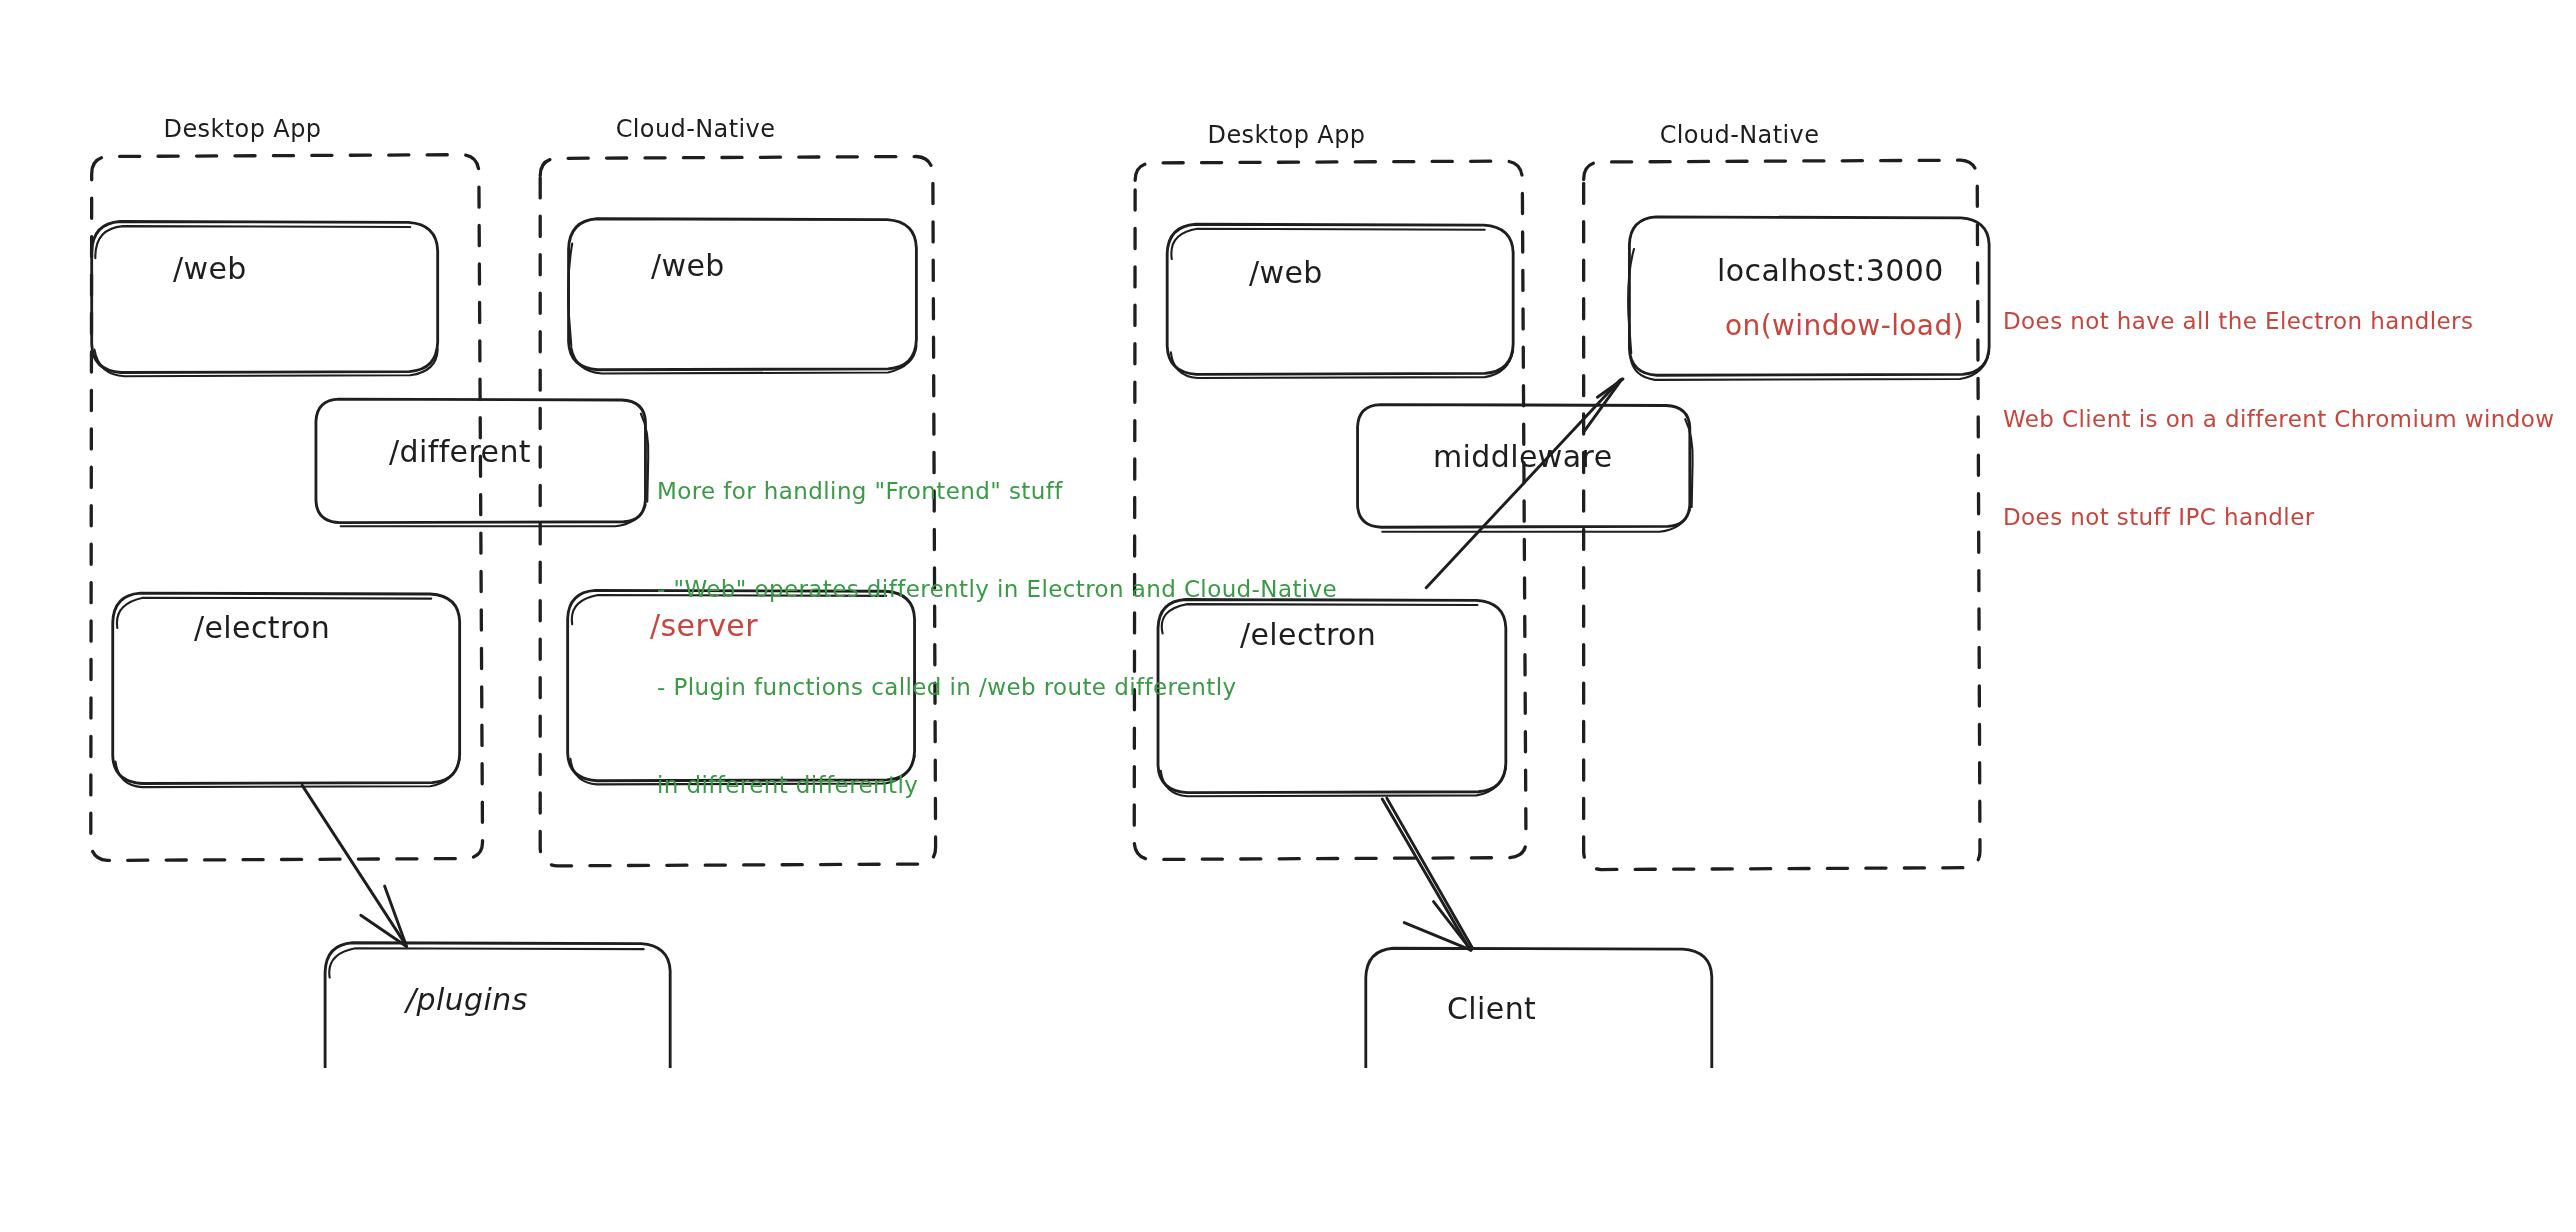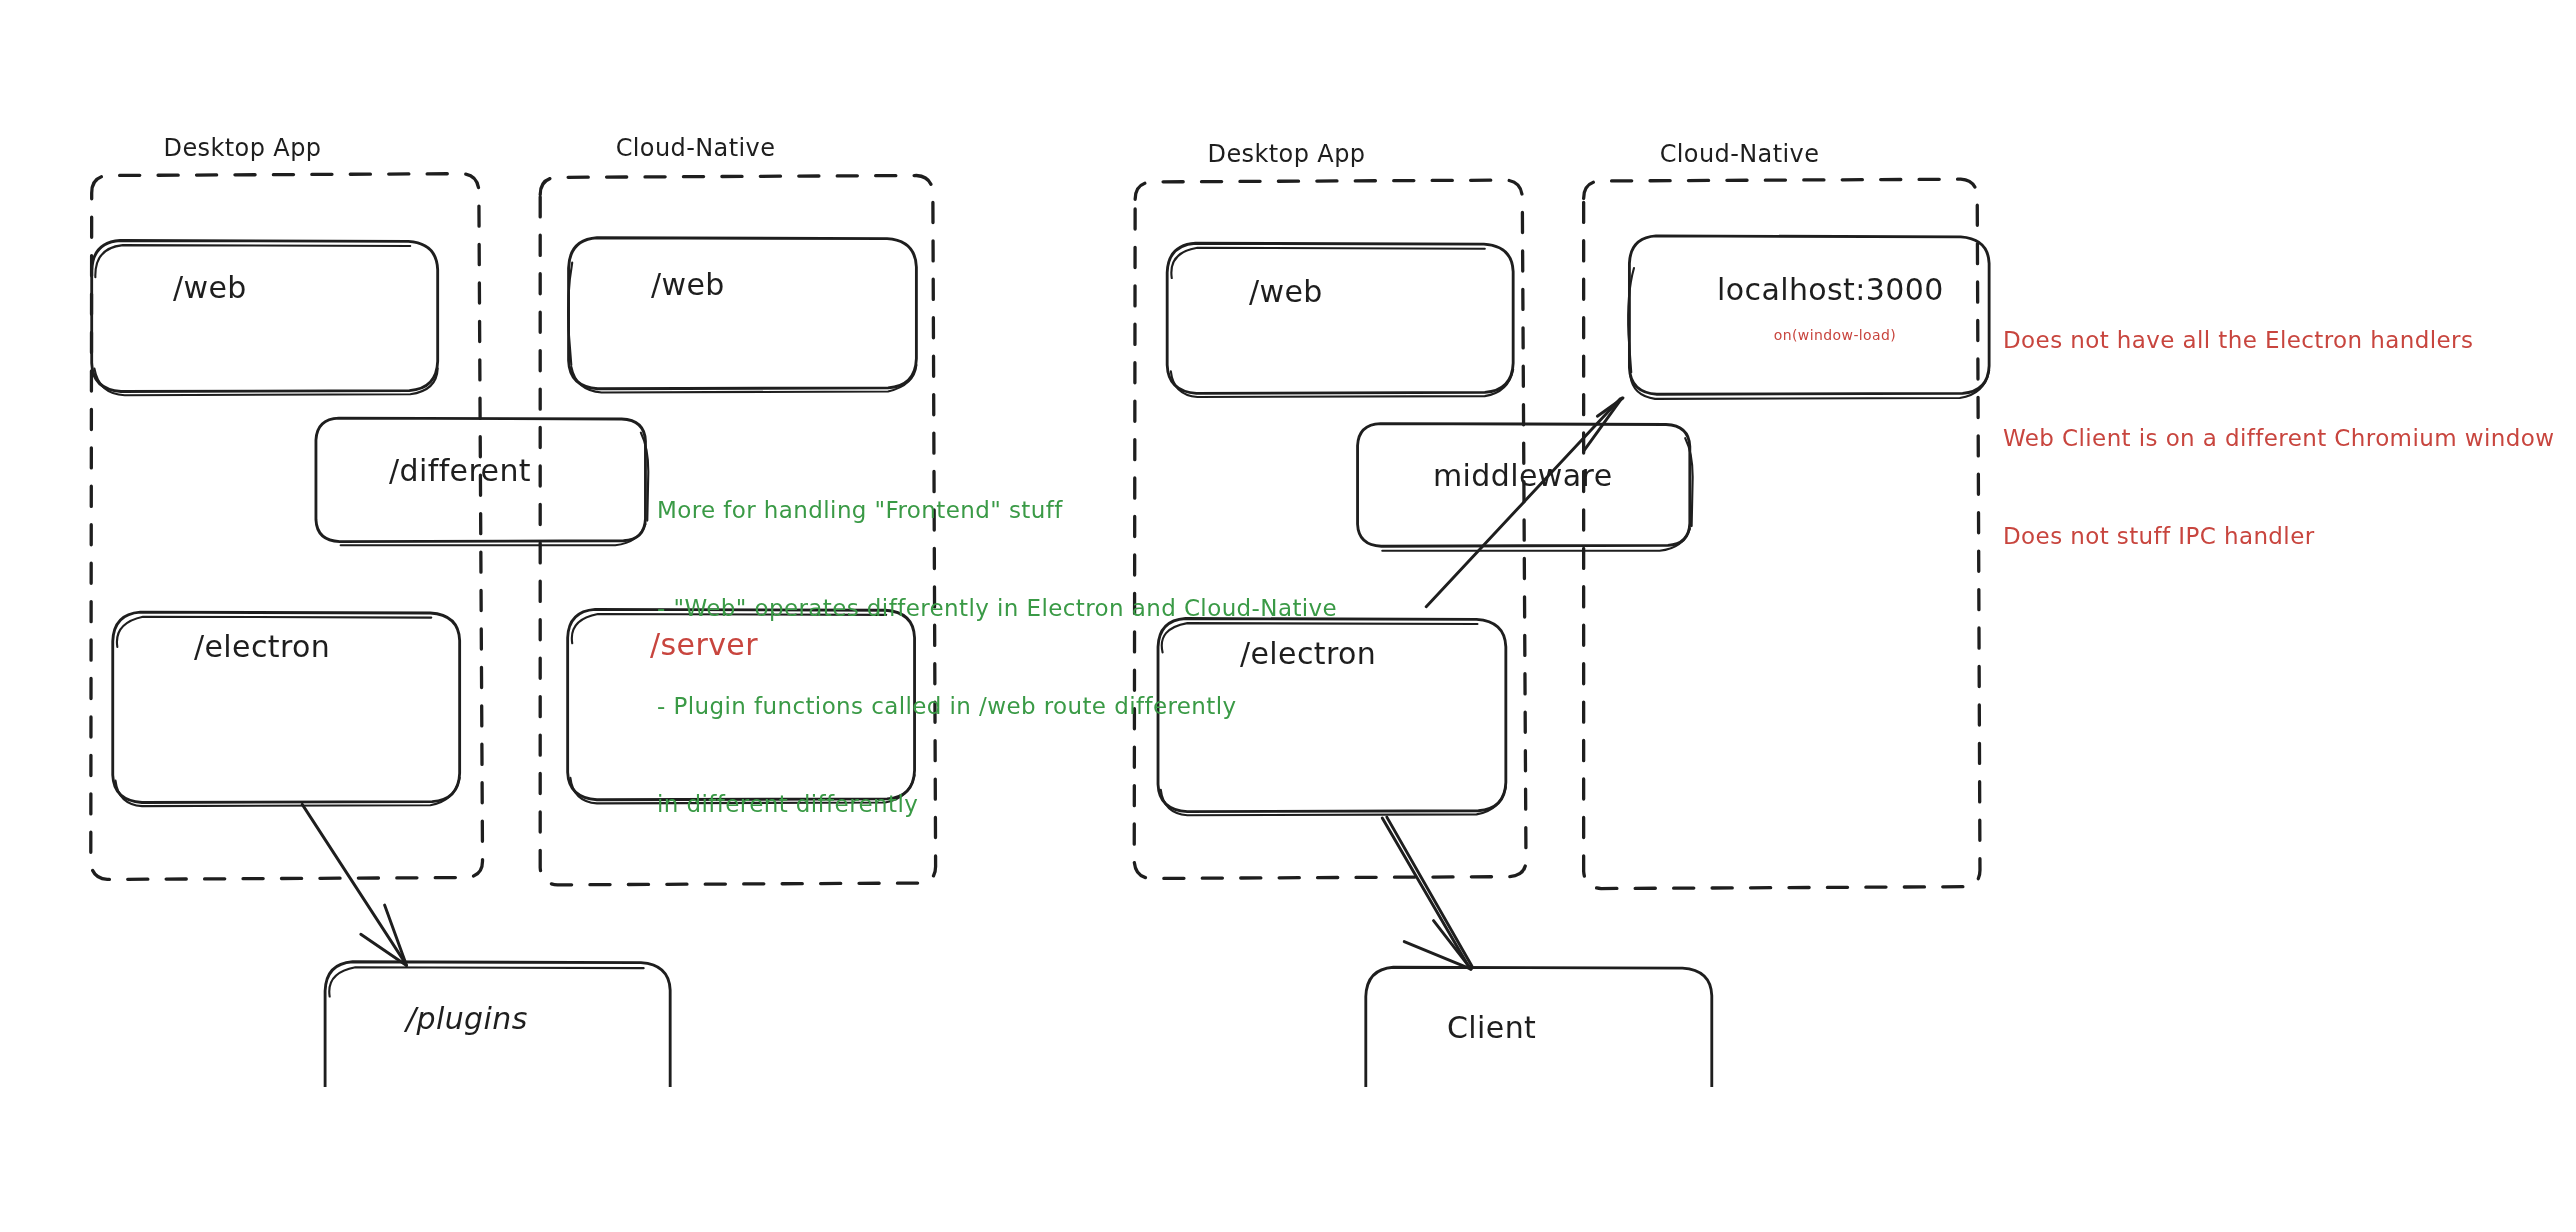--- a/index.html
+++ b/index.html
@@ -10,21 +10,20 @@
   }
   body {
     font-family: "DejaVu Sans", sans-serif;
   }
   #canvas-root {
     position: relative;
     width: 2576px;
     height: 1068px;
     background: #ffffff;
     overflow: hidden;
-    margin-top: 19px;
   }
   #sketch-layer {
     position: absolute;
     left: 0;
     top: 0;
     width: 2576px;
     height: 1232px;
   }
   .lbl {
     position: absolute;
@@ -36,21 +35,21 @@
   }
   .group-title {
     font-size: 24px;
     text-align: center;
   }
   .node-label {
     font-size: 30px;
     text-align: left;
   }
   .node-sub {
-    font-size: 14px;
+    font-size: 28px;
   }
   .note {
     font-size: 23px;
     line-height: 1.42;
   }
   .green { color: #3a9a46; }
   .red   { color: #c8453e; }
 </style>
 </head>
 <body>

